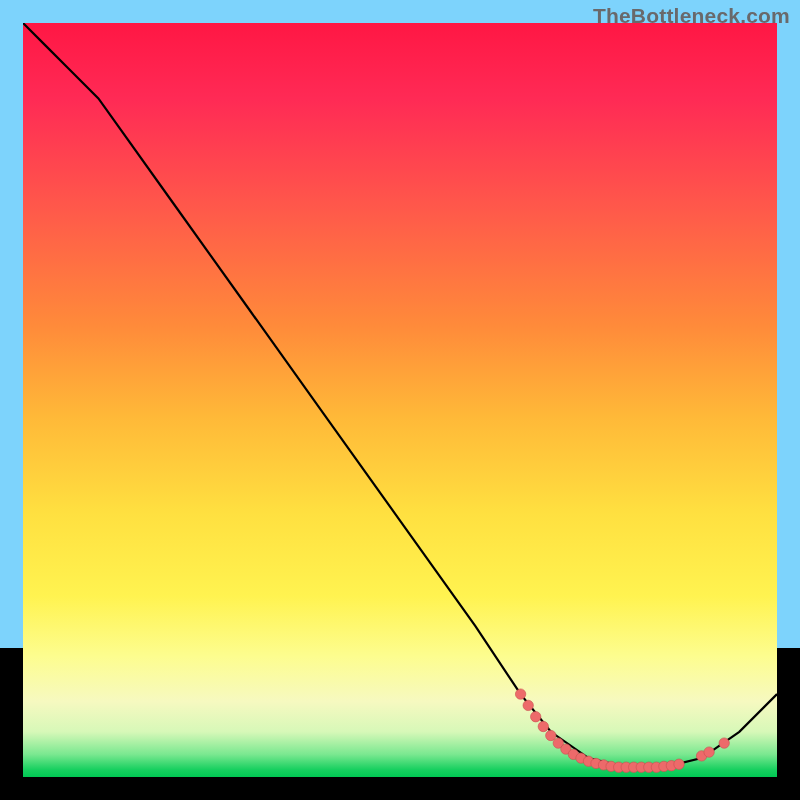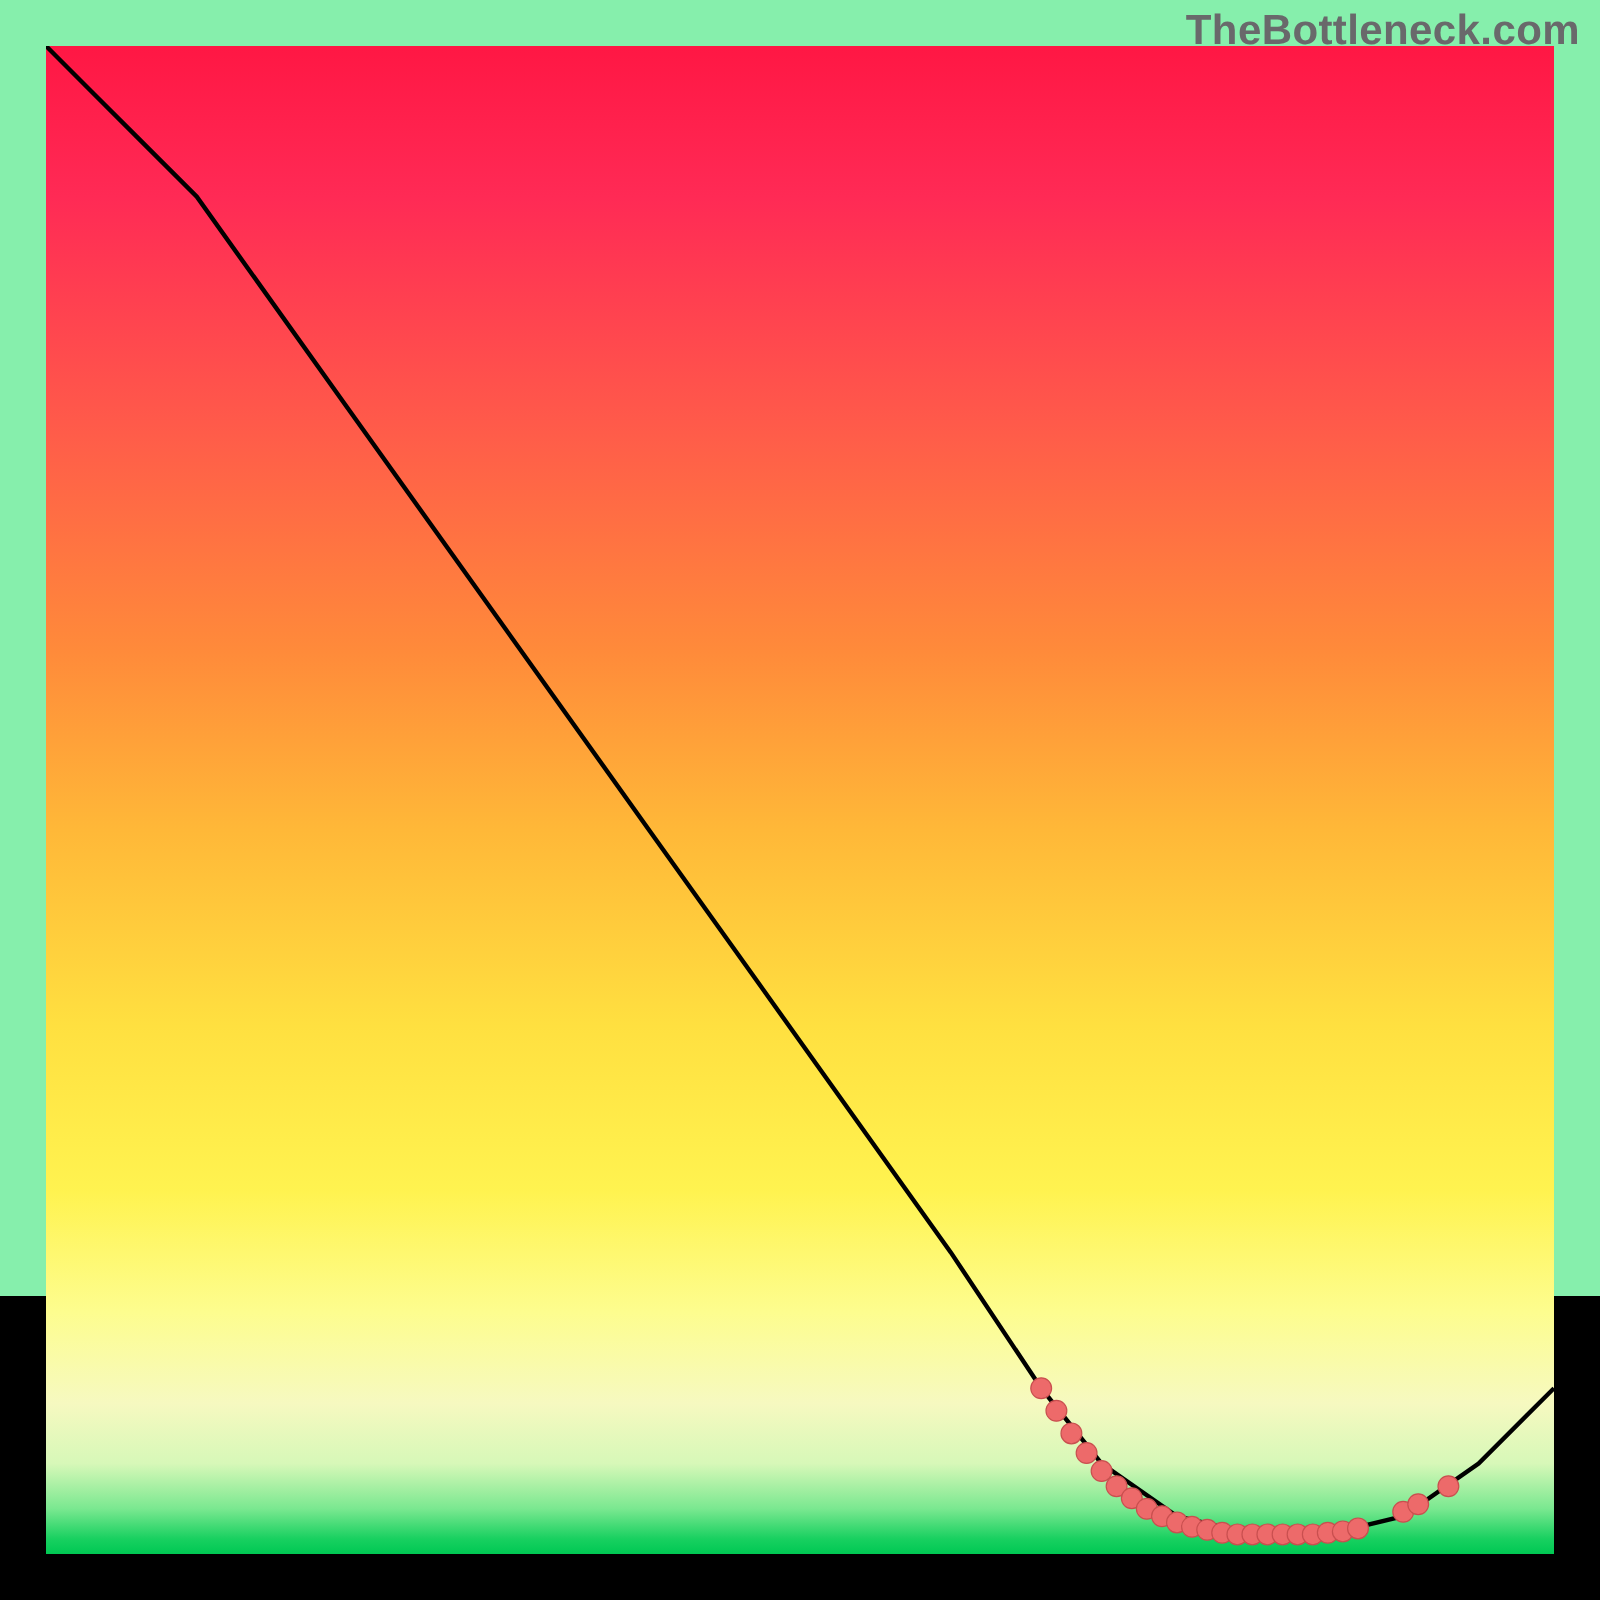--- a/index.html
+++ b/index.html
@@ -7,21 +7,21 @@
     padding: 0;
     width: 800px;
     height: 800px;
     background: #000;
     overflow: hidden;
   }
   .frame {
     position: relative;
     width: 800px;
     height: 648px;
-    background: #86efac;
+    background: #7dd3fc;
   }
   .plot-area {
     position: absolute;
     left: 23px;
     top: 23px;
     width: 754px;
     height: 754px;
     
     background: linear-gradient(
       to bottom,

